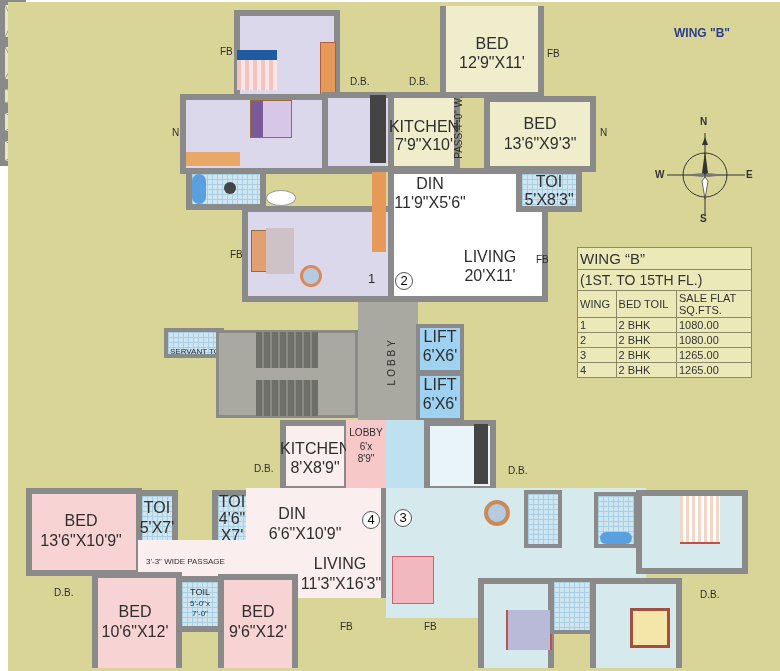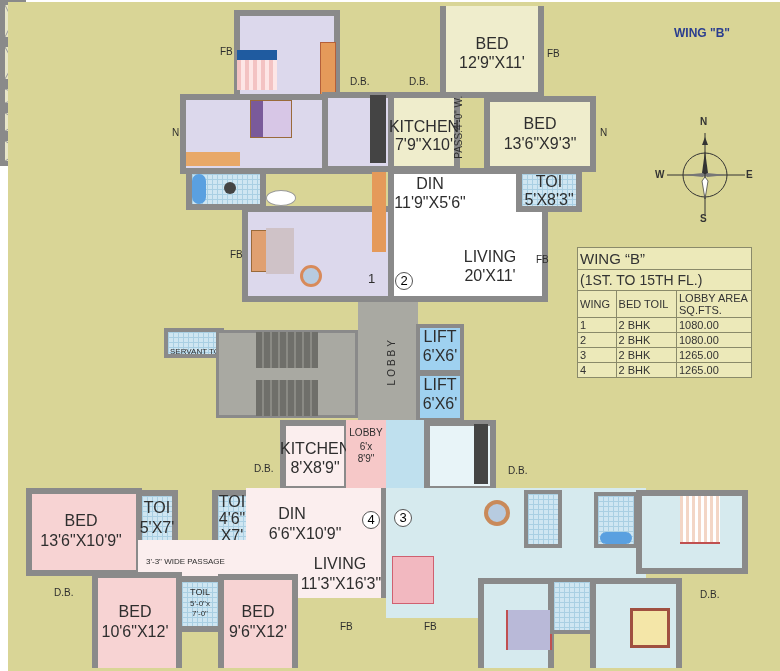--- a/index.html
+++ b/index.html
@@ -49,21 +49,21 @@
   <tbody>
       <tr>
         <td colspan="3" class="t1">WING “B”</td>
       </tr>
   <tr>
         <td colspan="3" class="t2">(1ST. TO 15TH FL.)</td>
       </tr>
   <tr>
     <th>WING</th>
     <th>BED TOIL</th>
-    <th style="width:70px;">LOBBY AREA SQ.FTS.</th>
+    <th style="width:70px;">SALE FLAT SQ.FTS.</th>
   </tr>
   <tr>
     <td>1</td>
     <td>2 BHK</td>
     <td>1080.00</td>
   </tr>
   <tr>
     <td>2</td>
     <td>2 BHK</td>
     <td>1080.00</td>

